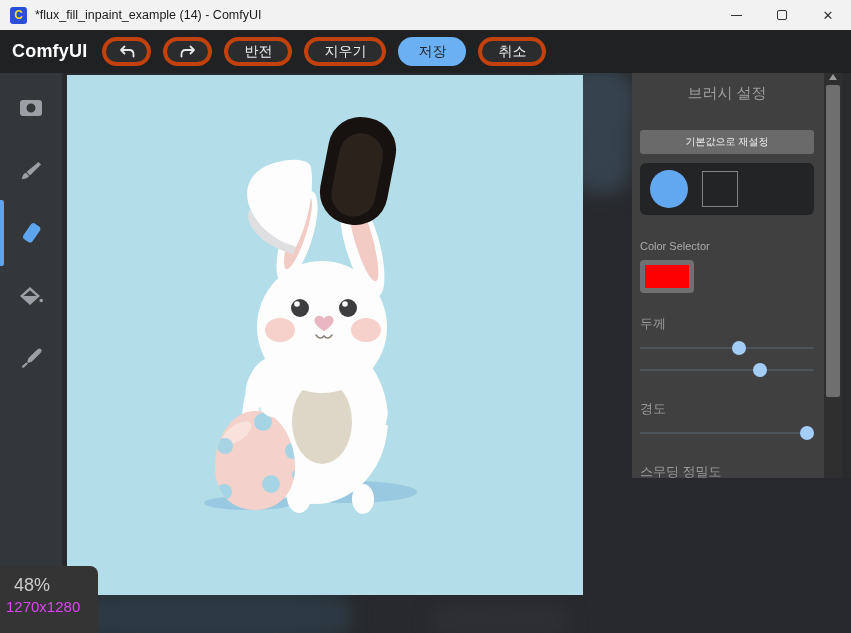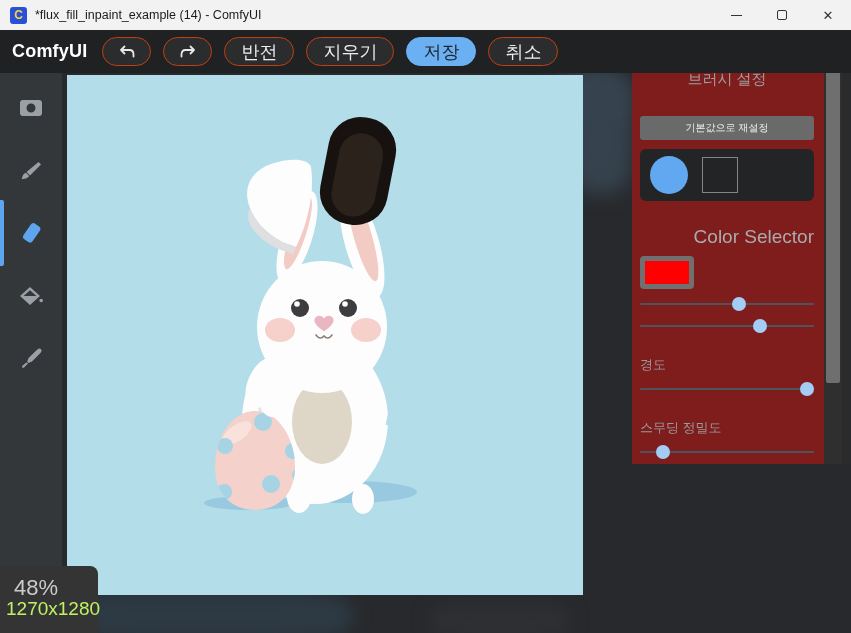--- a/index.html
+++ b/index.html
@@ -18,22 +18,22 @@
   .win-btn { width:46px; height:30px; display:flex; align-items:center; justify-content:center;
     color:#333; cursor:default; }
   .min-glyph { display:block; width:11px; height:1px; background:#333; }
   .max-glyph { display:block; width:10px; height:10px; border:1.2px solid #333; border-radius:2px; }
   .close-glyph { font-size:13px; line-height:1; }
 
   
   .toolbar { position:absolute; left:0; top:30px; width:851px; height:43px; background:#1f2123;
     display:flex; align-items:center; gap:12px; padding-left:12px; z-index:29; }
   .logo { color:#fff; font-size:18px; font-weight:bold; letter-spacing:.2px; margin-right:3px; }
-  .tbtn { height:29px; border-radius:15px; background:#2a2c2e; border:1px solid #c2410c;
-    color:#ececec; font-size:18px; padding:0 16px; display:flex; align-items:center;
+  .tbtn { height:29px; border-radius:15px; background:#2a2c2e; border:4px solid #c2410c;
+    color:#ececec; font-size:14px; padding:0 16px; display:flex; align-items:center;
     justify-content:center; font-family:inherit; cursor:pointer; }
   .tbtn.icon-btn { width:49px; padding:0; }
   .tbtn.primary { background:#6cb0f4; border-color:#6cb0f4; color:#22262b;font-family:Liberation Mono, monospace; }
   .tbtn svg { display:block; }
 
   
   .main-bg { position:absolute; left:0; top:73px; width:851px; height:560px; background:#27292c;
     overflow:hidden; }
   .blob { position:absolute; border-radius:30%; }
   .blob1 { left:570px; top:0; width:62px; height:120px; background:#36434e; filter:blur(10px); }
@@ -50,37 +50,37 @@
   .active-bar { position:absolute; left:0; top:127px; width:4px; height:66px; background:#5ea5f0;
     border-radius:0 2px 2px 0; }
 
   
   .canvas-wrap { position:absolute; left:67px; top:75px; width:516px; height:520px; z-index:5; }
   .canvas-wrap svg { display:block; }
 
   
   .zoom-box { position:absolute; left:0; top:566px; width:98px; height:67px; background:#343434;
     border-radius:0 8px 0 0; z-index:11; }
-  .zoom-level { position:absolute; left:14px; top:575px; font-size:22px; color:#cbcbcb; z-index:12; }
-  .resolution { position:absolute; left:6px; top:598px; font-size:19px; color:#bef264; z-index:12; }
-
-  
-  .right-region { position:absolute; left:632px; top:56px; width:219px; height:408px;
-    background:#7f1d1d; z-index:15; overflow:hidden; }
+  .zoom-level { position:absolute; left:14px; top:575px; font-size:18px; color:#cbcbcb; z-index:12; }
+  .resolution { position:absolute; left:6px; top:598px; font-size:15px; color:#d946ef; z-index:12; }
+
+  
+  .right-region { position:absolute; left:632px; top:70px; width:219px; height:408px;
+    background:#404040; z-index:15; overflow:hidden; }
   .panel-content { position:absolute; left:0; top:0; width:190px; height:560px; padding:0 8px;
     overflow:hidden; }
   .panel-title { margin-top:14px; text-align:center; font-size:15px; color:#9e9e9e; }
   .reset-btn { margin-top:27px; width:100%; height:24px; background:#6a6a6a; border:none;
     border-radius:3px; color:#f2f2f2; font-size:10px; font-family:inherit; cursor:pointer; }
   .section-label { margin-top:15px; font-size:13px; color:#9a9a9a; }
   .shape-box { margin-top:9px; width:100%; height:52px; background:#232425; border-radius:6px;
     display:flex; align-items:center; gap:14px; padding-left:10px; }
   .shape-circle { width:38px; height:38px; border-radius:50%; background:#62a8f1; cursor:pointer; }
   .shape-square { width:36px; height:36px; border:1px solid #848484; cursor:pointer; }
-  .color-label { margin-top:25px; font-size:19px; color:#ababab;text-align:right; }
+  .color-label { margin-top:25px; font-size:11px; color:#ababab; }
   .swatch { margin-top:8px; width:54px; height:33px; border:5px solid #707070; border-radius:4px;
     cursor:pointer; }
   .swatch-inner { width:100%; height:100%; }
   .slider-label { font-size:13px; color:#9a9a9a; }
   .sl-1 { margin-top:22px; } .sl-n { margin-top:23px; }
   .slider { position:relative; margin-top:8px; height:14px; cursor:pointer; }
   .track { position:absolute; left:0; right:0; top:6px; height:2px; background:#4e545c;
     border-radius:1px; }
   .handle { position:absolute; top:0; width:14px; height:14px; border-radius:50%;
     background:#a3cdf5; cursor:pointer; }
@@ -247,20 +247,21 @@
     <button class="reset-btn">기본값으로 재설정</button>
     <div class="shape-box">
       <div class="shape-circle"></div>
       <div class="shape-square"></div>
     </div>
     <div class="color-label">Color Selector</div>
     <div class="swatch">
       <div class="swatch-inner" style="background: rgb(255, 0, 0);"></div>
     </div>
 
+    <div class="slider-label sl-1">두께</div>
     <div class="slider">
       <div class="track"></div>
       <div class="handle" style="left: calc(57% - 7px);"></div>
     </div>
 
     <div class="slider">
       <div class="track"></div>
       <div class="handle" style="left: calc(69% - 7px);"></div>
     </div>
 

